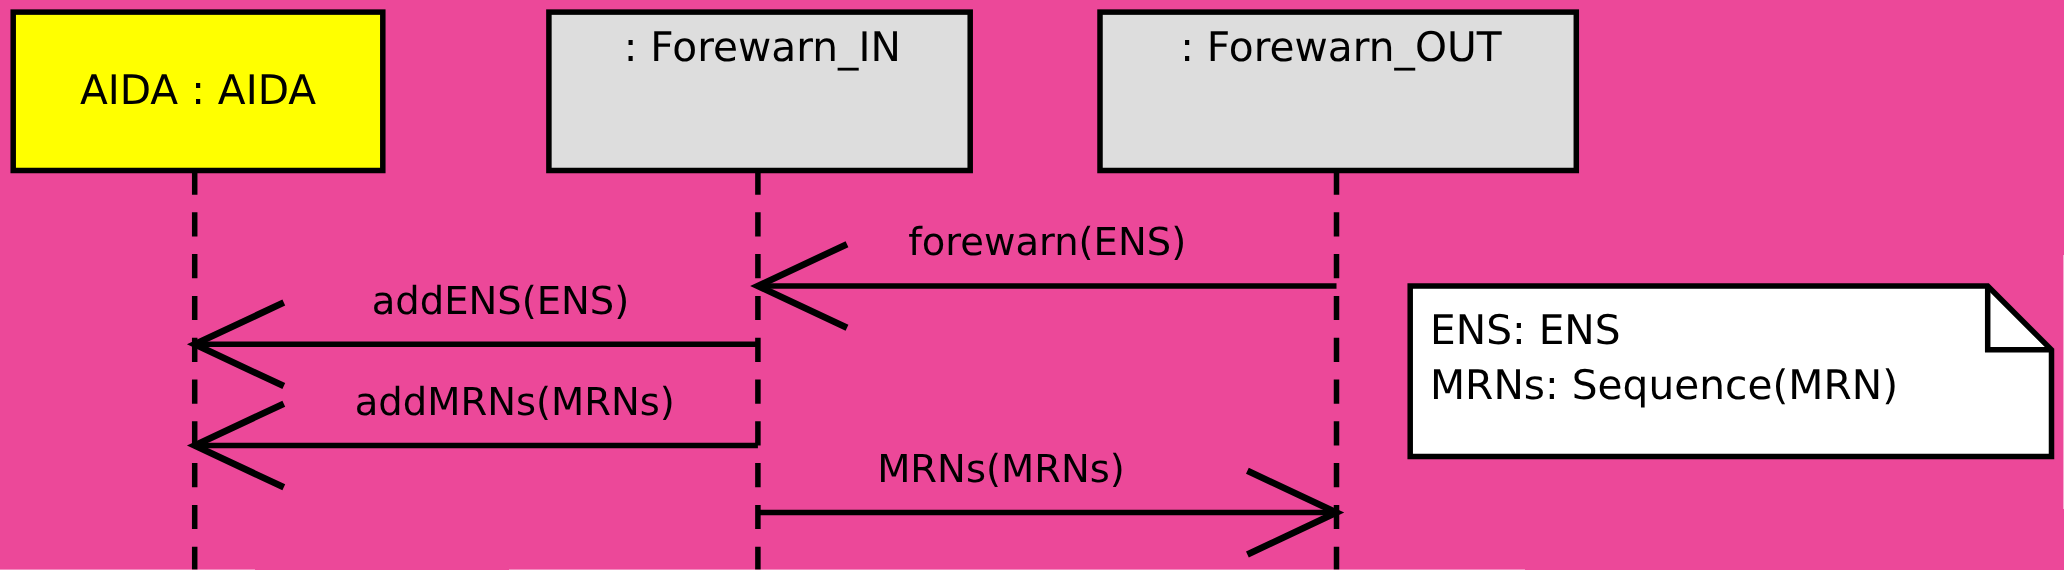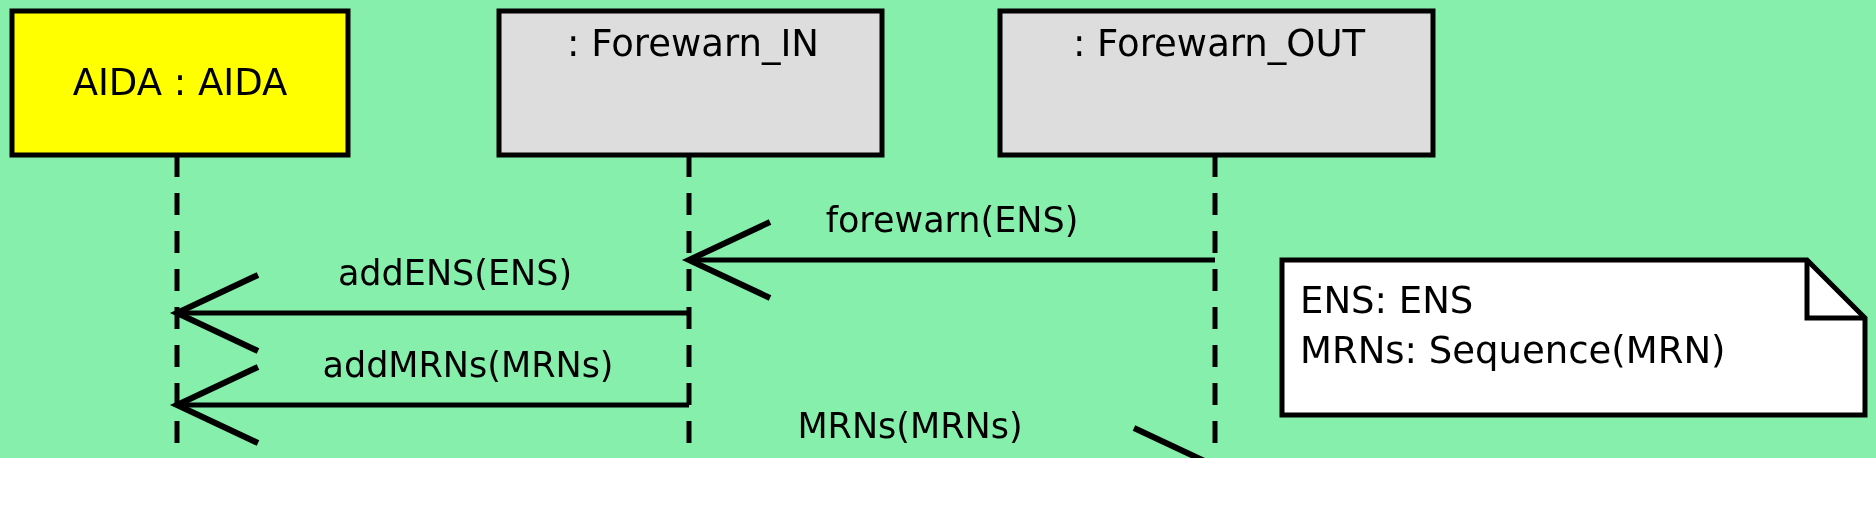--- a/index.html
+++ b/index.html
@@ -6,22 +6,22 @@
     margin: 0;
     padding: 0;
     background: #ffffff;
   }
   body {
     font-family: "DejaVu Sans", sans-serif;
   }
   #diagram-root {
     position: relative;
     width: 1876px;
-    height: 458px;
-    background: #86efac;
+    height: 518px;
+    background: #ec4899;
     overflow: hidden;
   }
   #sequence-svg {
     position: absolute;
     left: 0;
     top: 0;
     width: 1876px;
     height: 518px;
   }
   .lifeline-label {

